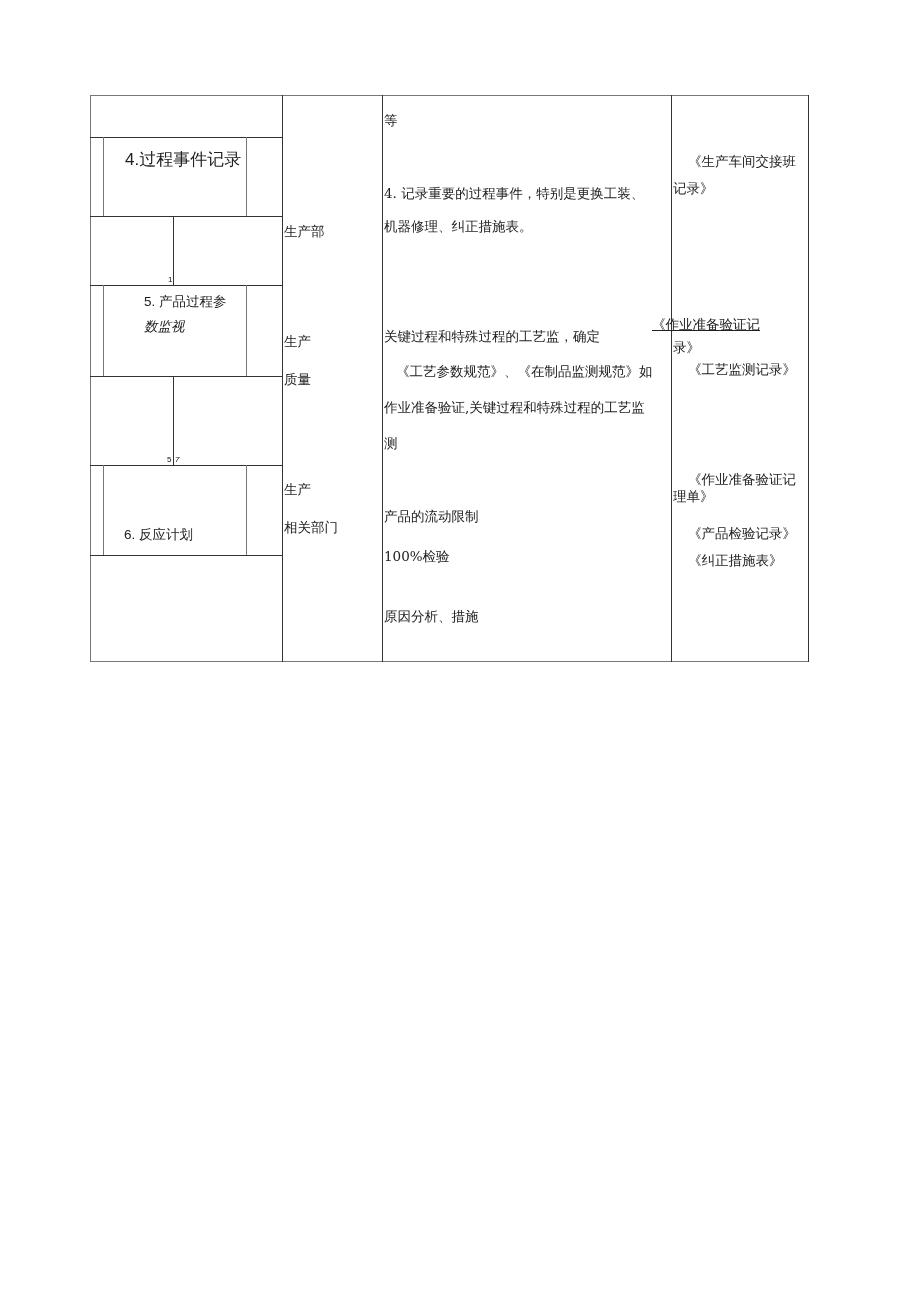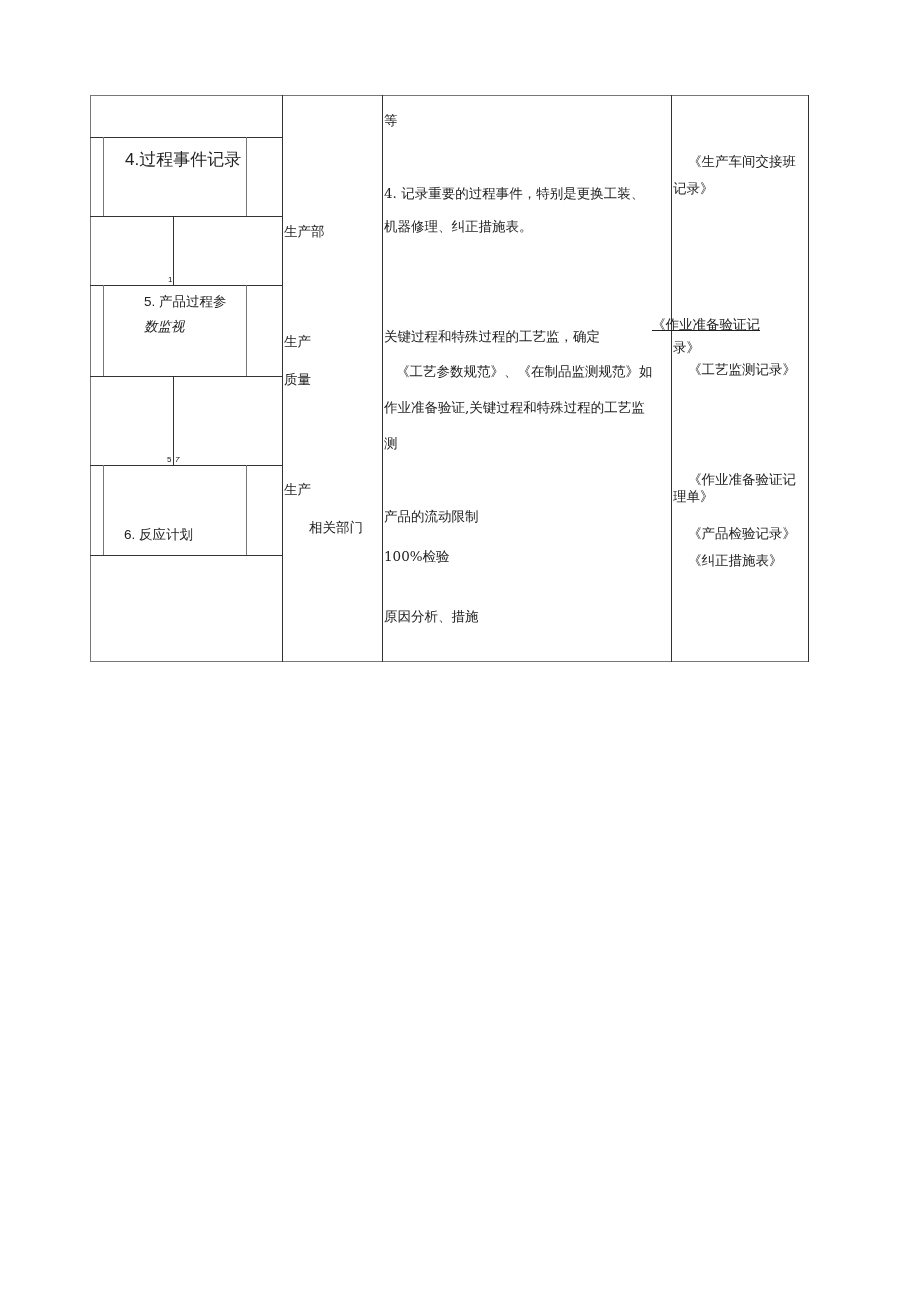--- a/index.html
+++ b/index.html
@@ -47,21 +47,21 @@
 
   <span class="t sans" style="left:125px;top:152px;font-size:17px;">4.过程事件记录</span>
   <span class="t sans" style="left:144px;top:294px;">5. 产品过程参</span>
   <span class="t sans" style="left:144px;top:319px;font-style:italic;">数监视</span>
   <span class="t sans" style="left:124px;top:502px;margin-top:25px;">6. 反应计划</span>
 
   <span class="t" style="left:284px;top:223px;">生产部</span>
   <span class="t" style="left:284px;top:333px;">生产</span>
   <span class="t" style="left:284px;top:371px;">质量</span>
   <span class="t" style="left:284px;top:481px;">生产</span>
-  <span class="t" style="left:284px;top:519px;margin-left:25px;">相关部门</span>
+  <span class="t" style="left:284px;top:519px;">相关部门</span>
 
   <span class="t" style="left:384px;top:112px;">等</span>
   <span class="t" style="left:384px;top:185px;">4. 记录重要的过程事件，特别是更换工装、</span>
   <span class="t" style="left:384px;top:218px;">机器修理、纠正措施表。</span>
   <span class="t" style="left:384px;top:328px;">关键过程和特殊过程的工艺监，确定</span>
   <span class="t" style="left:396px;top:363px;">《工艺参数规范》、《在制品监测规范》如</span>
   <span class="t" style="left:384px;top:399px;">作业准备验证,关键过程和特殊过程的工艺监</span>
   <span class="t" style="left:384px;top:435px;">测</span>
   <span class="t" style="left:384px;top:508px;">产品的流动限制</span>
   <span class="t" style="left:384px;top:548px;">100%检验</span>

